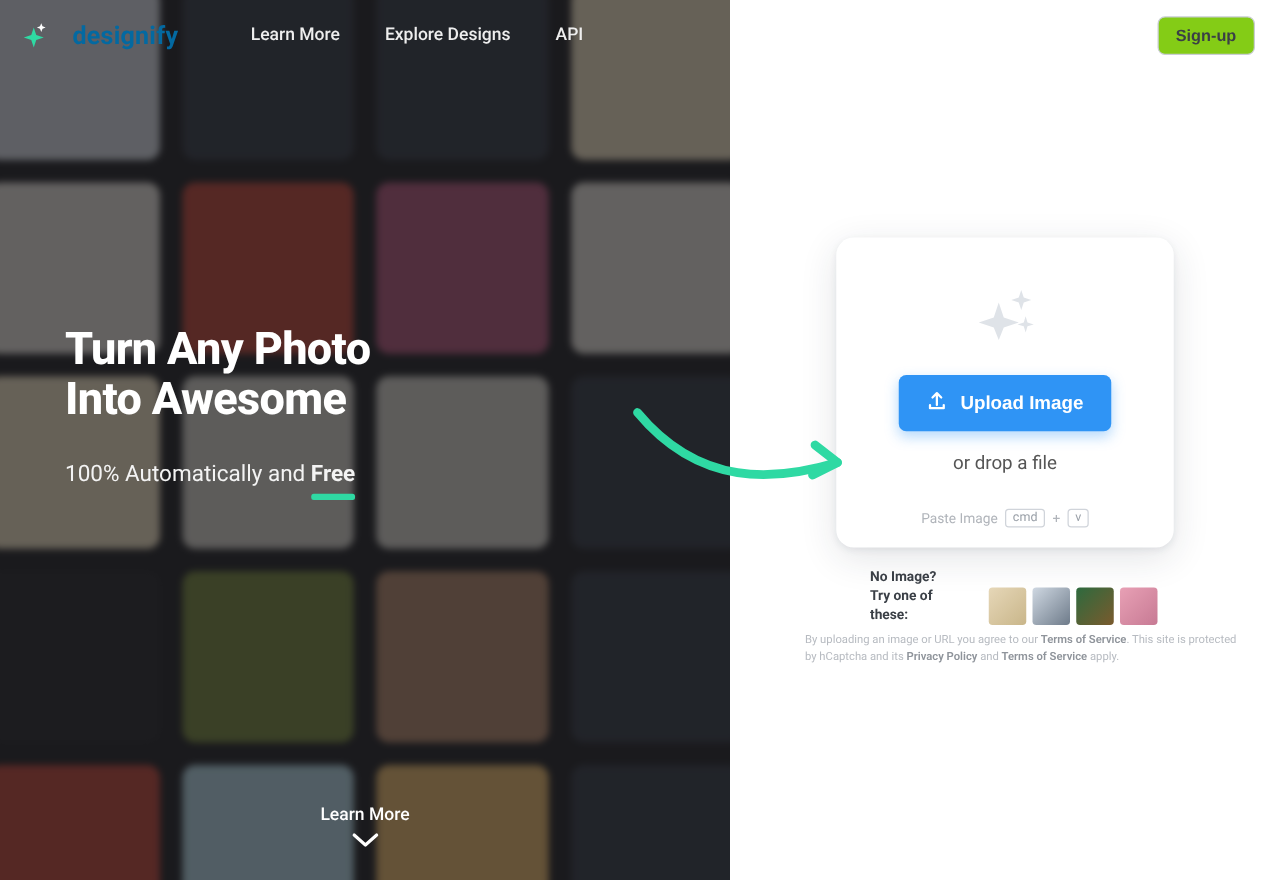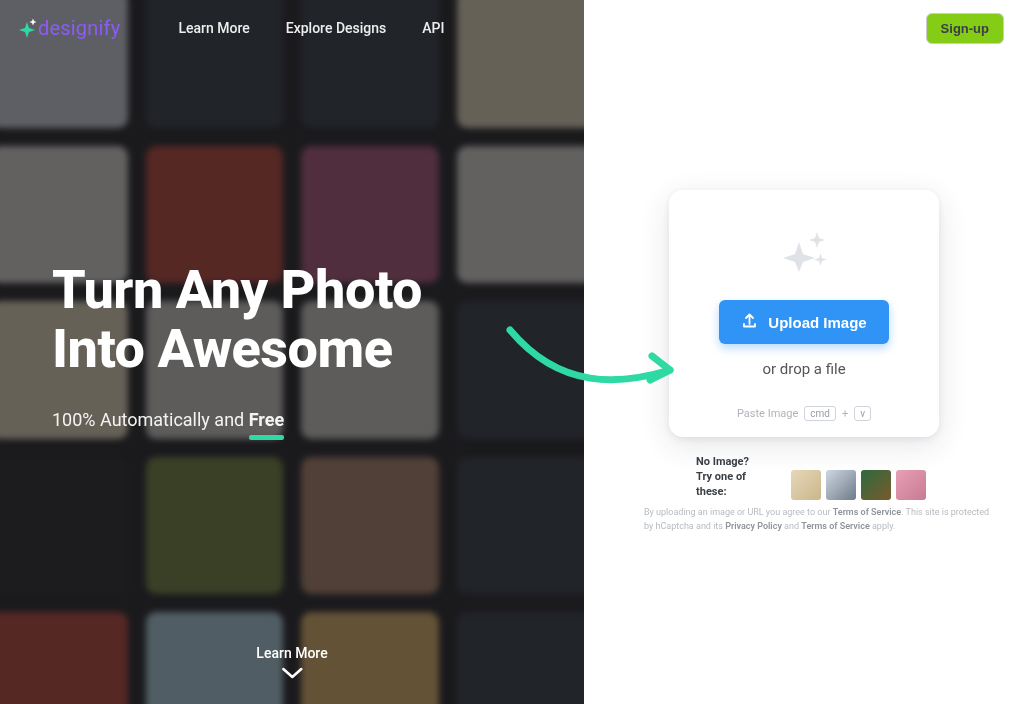--- a/index.html
+++ b/index.html
@@ -18,37 +18,37 @@
   .tile { width: 100%; padding-top: 100%; border-radius: 10px; position: relative; }
   .tile span { position: absolute; inset: 0; border-radius: 10px; }
   .overlay { position: absolute; inset: 0; background: rgba(20,20,25,0.58); }
 
   
   .header {
     position: absolute; top: 0; left: 0; right: 0; height: 56px;
     display: flex; align-items: center; z-index: 20;
     padding: 0 20px 0 16px;
   }
-  .logo { display: flex; align-items: center; gap: 0; color: #8b5cf6; font-weight: 400; font-size: 20px; letter-spacing: 0.2px; }
+  .logo { display: flex; align-items: center; gap: 20px; color: #0369a1; font-weight: 700; font-size: 20px; letter-spacing: 0.2px; }
   .logo-mark { width: 22px; height: 22px; position: relative; }
   .nav { display: flex; gap: 36px; margin-left: 58px; }
   .nav a { color: #eee; font-size: 14px; text-decoration: none; font-weight: 500; }
   .spacer { flex: 1; }
   .signup-btn {
     background: #84cc16; border: 1px solid #c9cdd3; color: #3a3f46;
     border-radius: 6px; padding: 7px 14px; font-size: 13px; font-weight: 600;
     cursor: pointer;
   }
 
   
   .hero {
     position: absolute; left: 52px; top: 260px; right: 24px;
     color: #fff; z-index: 10;
   }
-  .hero h1 { font-size: 54px; line-height: 1.1; font-weight: 800; letter-spacing: -0.5px; }
+  .hero h1 { font-size: 36px; line-height: 1.1; font-weight: 800; letter-spacing: -0.5px; }
   .hero .sub { margin-top: 30px; font-size: 18px; font-weight: 400; color: #f3f3f3; }
   .hero .sub .free { font-weight: 700; position: relative; display: inline-block; }
   .hero .sub .free::after {
     content: ""; position: absolute; left: 0; right: 0; bottom: -10px; height: 5px;
     background: #2fd9a3; border-radius: 2px;
   }
 
   
   .learn-block {
     position: absolute; left: 50%; transform: translateX(-50%); bottom: 20px;

